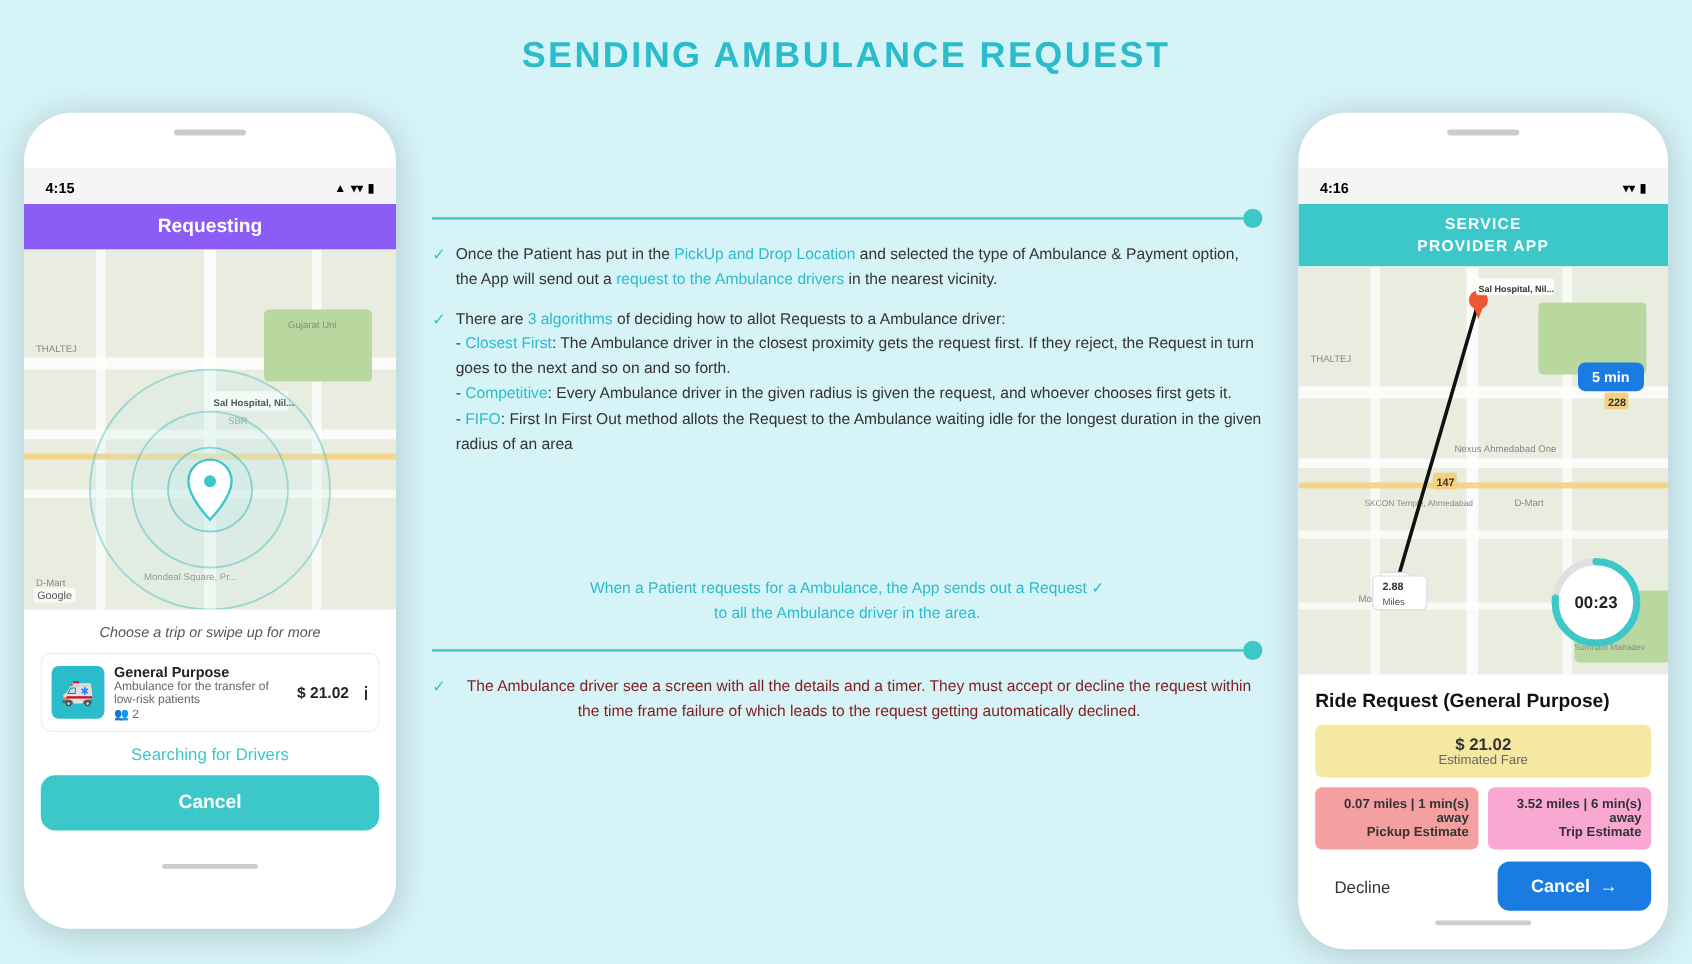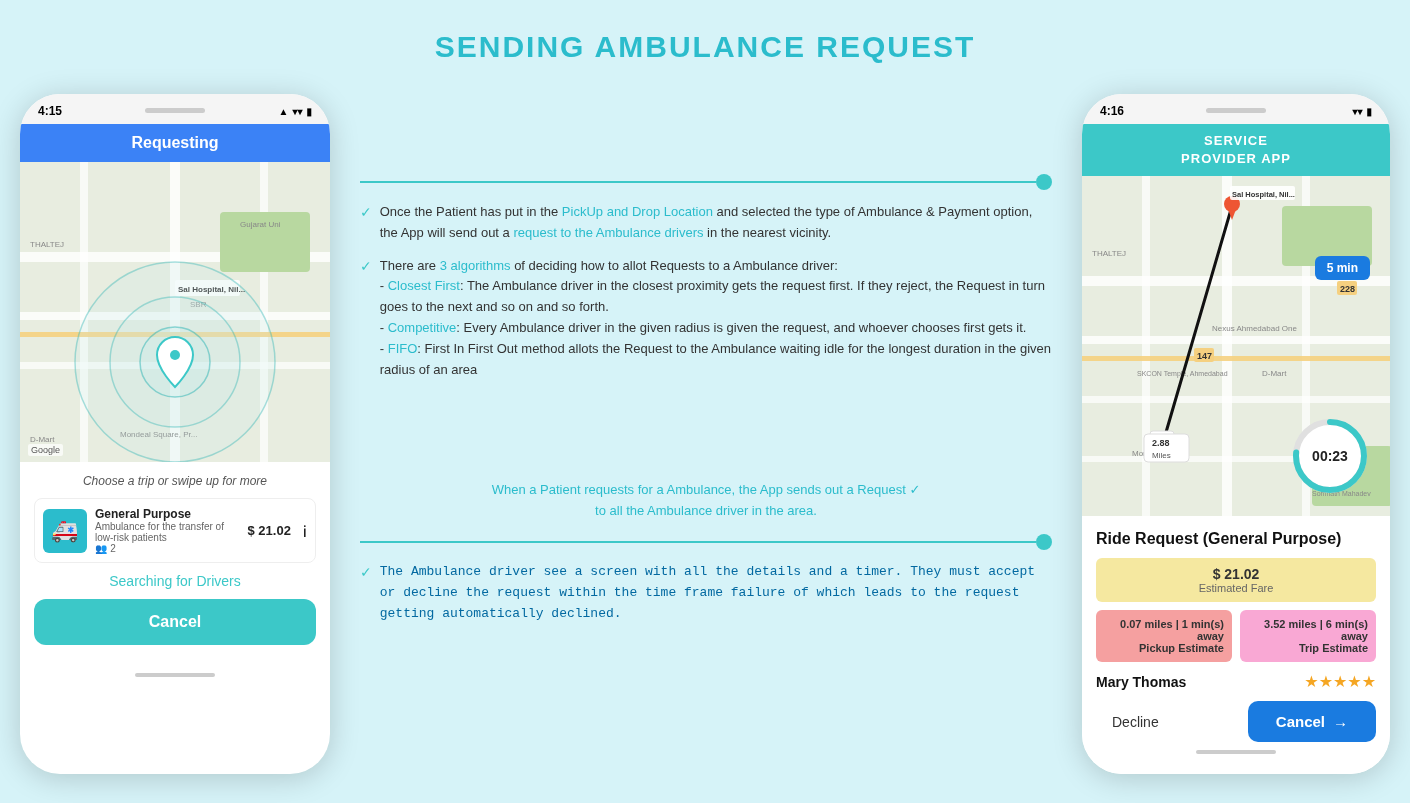--- a/index.html
+++ b/index.html
@@ -53,20 +53,21 @@
     }
 
     .phone-notch {
       background: #f5f5f5;
       display: flex;
       align-items: center;
       justify-content: space-between;
       padding: 10px 18px 6px;
       font-size: 11px;
       font-weight: 600;
+      margin-top: 46px;
     }
 
     .notch-bar {
       width: 60px;
       height: 5px;
       background: #ccc;
       border-radius: 3px;
       position: absolute;
       top: 14px;
       left: 50%;
@@ -74,21 +75,21 @@
     }
 
     .status-bar-icons {
       display: flex;
       gap: 4px;
       align-items: center;
       font-size: 10px;
     }
 
     .phone-header {
-      background: #3b82f6;
+      background: #8b5cf6;
       color: white;
       text-align: center;
       padding: 10px;
       font-size: 16px;
       font-weight: 600;
     }
 
     .map-area {
       background: #e8f0e8;
       position: relative;
@@ -501,21 +502,21 @@
         </p>
       </div>
 
       <div style="display:flex; align-items:center; margin-bottom:12px;">
         <div style="flex:1; height:1.5px; background:#3cc8c8;"></div>
         <div style="width:16px; height:16px; border-radius:50%; background:#3cc8c8; flex-shrink:0;"></div>
       </div>
 
       <div style="display:flex; align-items:flex-start; gap:8px;">
         <span class="annotation-check">✓</span>
-        <p class="annotation-text" style="text-align:left; color:#0369a1;font-family:Liberation Mono, monospace;">
+        <p class="annotation-text" style="text-align:center; color:#7f1d1d;">
           The Ambulance driver see a screen with all the details and a timer. They must accept or decline the request within the time frame failure of which leads to the request getting automatically declined.
         </p>
       </div>
     </div>
 
   </div>
 
   <div class="phone-mockup phone-right">
 
     <div class="phone-notch">
@@ -600,24 +601,20 @@
 
       <div class="estimates-row">
         <div class="estimate-box estimate-pickup">
           0.07 miles | 1 min(s) away<br><strong>Pickup Estimate</strong>
         </div>
         <div class="estimate-box estimate-trip">
           3.52 miles | 6 min(s) away<br><strong>Trip Estimate</strong>
         </div>
       </div>
 
-      <div class="driver-row">
-        <span class="driver-name">Mary Thomas</span>
-        <span class="stars">★★★★★</span>
-      </div>
 
       <div class="action-row">
         <button class="decline-btn">Decline</button>
         <button class="accept-btn">
           <span>Cancel</span>
           <span>→</span>
         </button>
       </div>
 
       <div class="home-indicator"></div>

